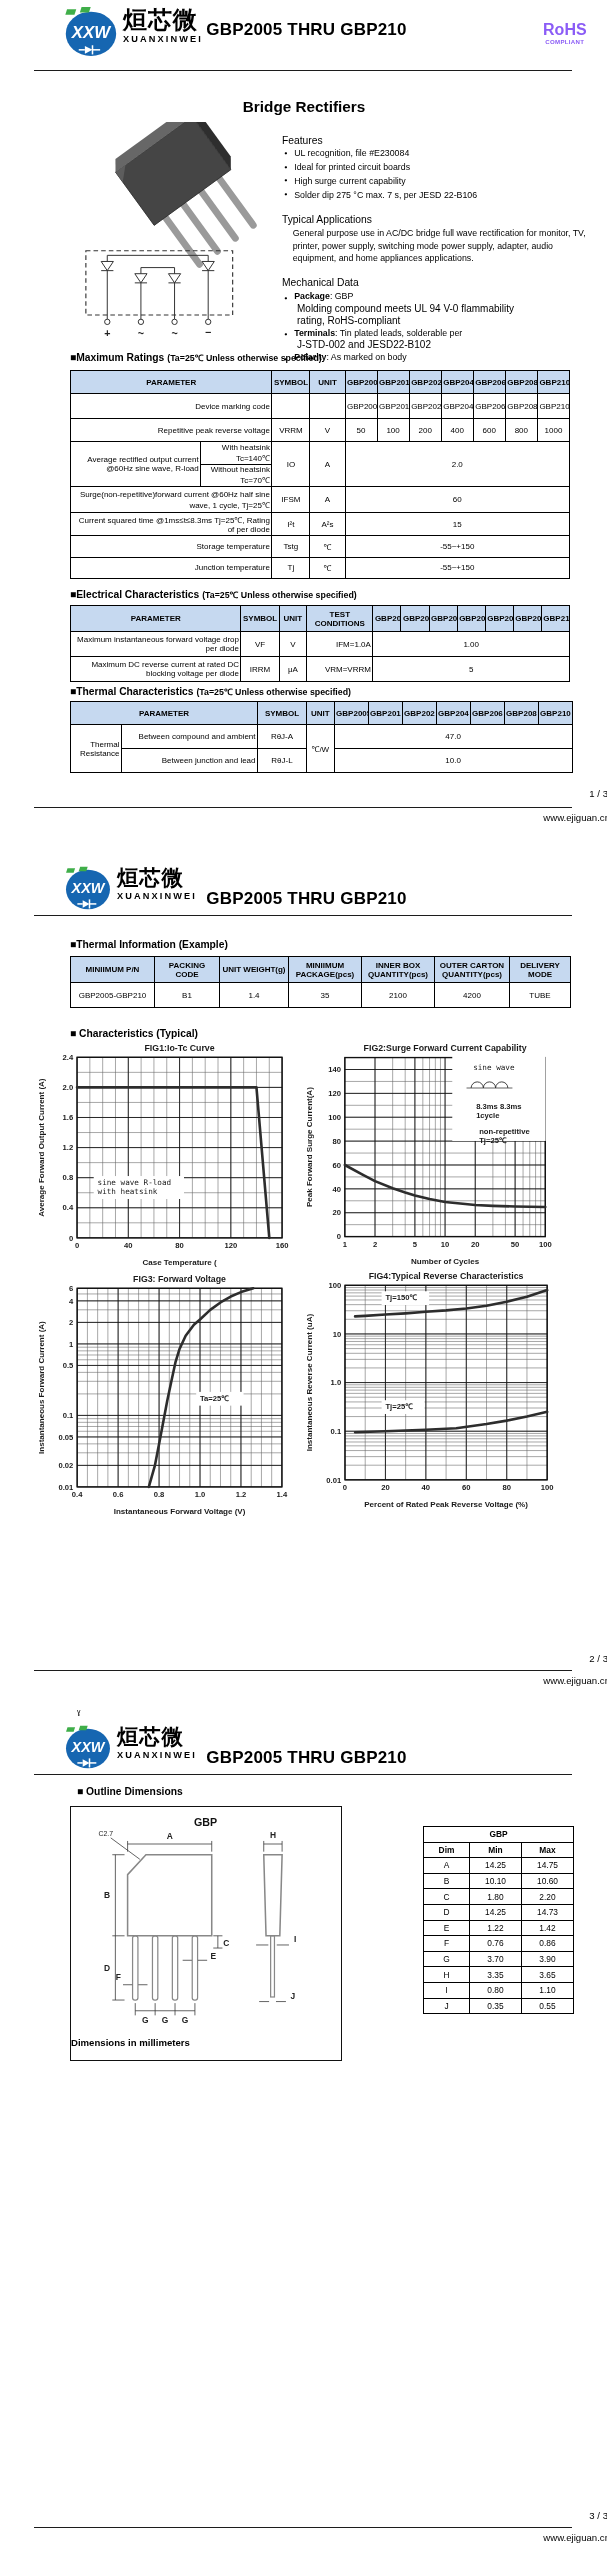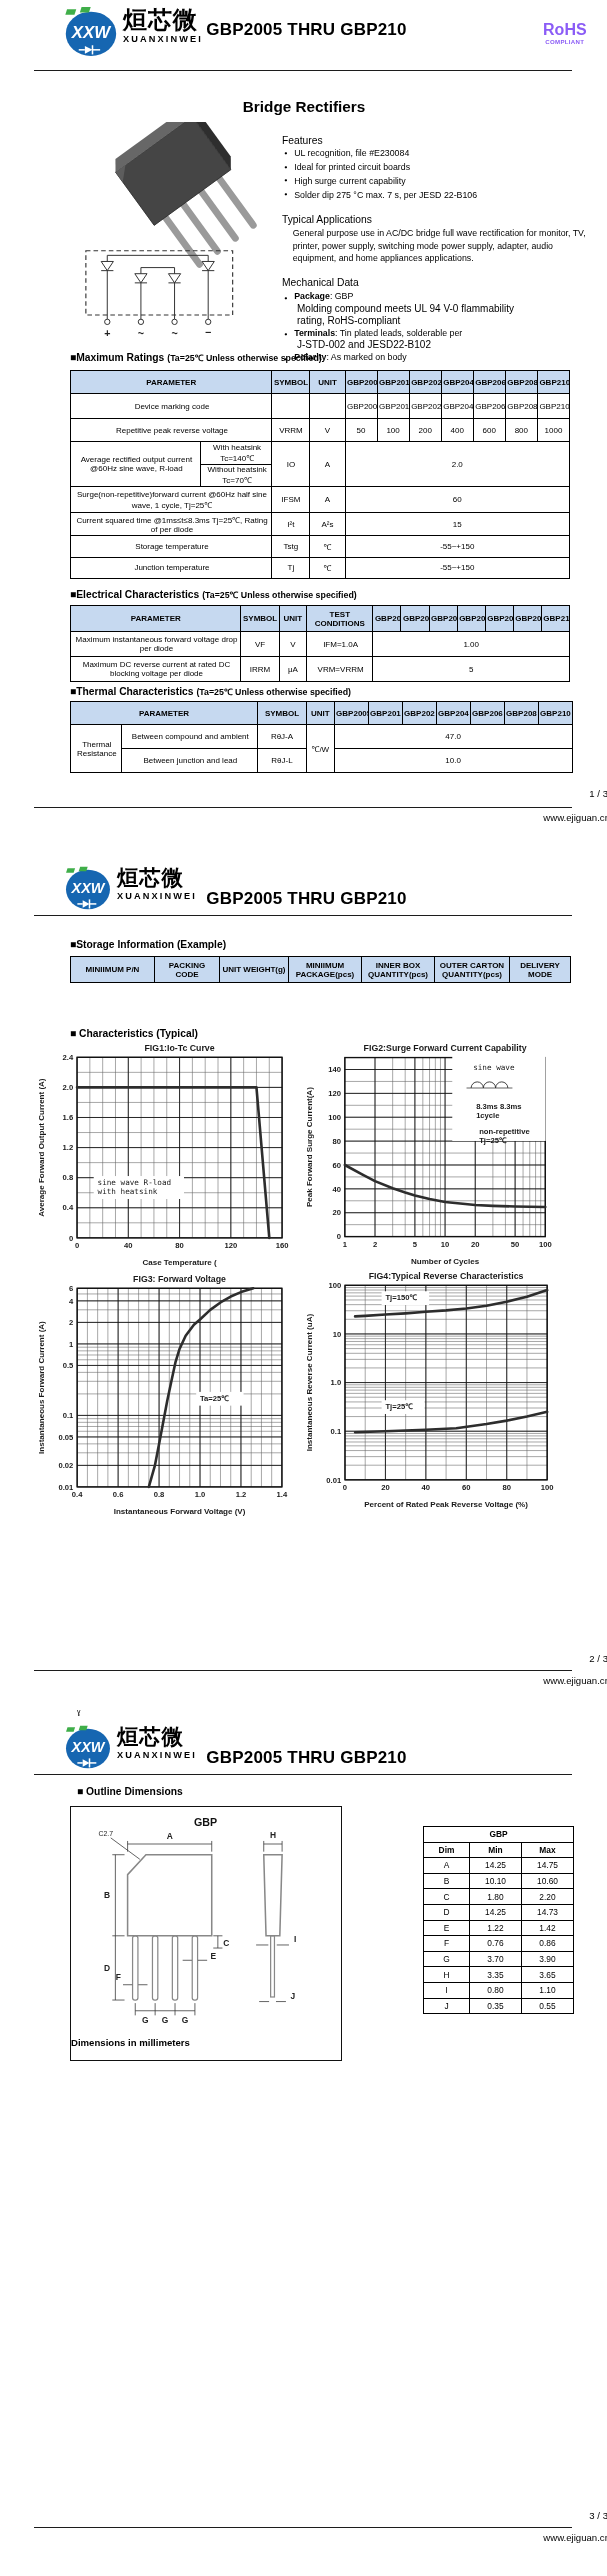--- a/index.html
+++ b/index.html
@@ -27,21 +27,21 @@
   ul.blist li{position:relative;margin:0 0 3.8px 0}
   ul.blist li::before{content:"●";position:absolute;left:-10px;top:1.5px;font-size:5.4px}
   .para{font-size:8.8px;line-height:12.2px;margin:1.5px 0 0 10.7px;width:300px}
   .mitem{position:relative;font-size:8.8px;line-height:12.2px;margin-left:12.2px}
   .mitem::before{content:"●";position:absolute;left:-10px;top:1.5px;font-size:5.4px}
   .mcont{font-size:10px;line-height:12.2px;margin-left:15px}
   
   table.dt{border-collapse:collapse;table-layout:fixed;border:1.5px solid #000;background:#fff}
   .dt td,.dt th{border:0.8px solid #000;font-size:8px;text-align:center;vertical-align:middle;padding:0.8px 1.5px;overflow:hidden}
   .dt .hd th{background:#c6d9f0;font-weight:bold;font-size:8px}
-  .dt .pl{text-align:center;padding-left:3.1px}
+  .dt .pl{text-align:right;padding-left:3.1px}
   .dimt td,.dimt th{height:13px;font-size:8.4px}
   
   .tick{font:bold 10px "Liberation Sans",sans-serif;fill:#1a1a1a}
   .ctitle{font:bold 11.5px "Liberation Sans",sans-serif;fill:#1a1a1a}
   .clabel{font:bold 10.5px "Liberation Sans",sans-serif;fill:#1a1a1a}
   .ann{font:bold 10px "Liberation Sans",sans-serif;fill:#1a1a1a}
   .mono{font:10px "DejaVu Sans Mono",monospace;fill:#1a1a1a}
   .dimlab{font:bold 11px "Liberation Sans",sans-serif;fill:#222}
   .dimsmall{font:9px "Liberation Sans",sans-serif;fill:#222}
   .outline-box{position:absolute;border:1.5px solid #111;background:#fff}
@@ -328,40 +328,49 @@
         <line x1="32" y1="50" x2="41" y2="50" stroke="#fff" stroke-width="2"></line>
     </svg>
     <div class="txt">
       <div class="cjk" style="font-size:21.4px;line-height:24.5px">烜芯微</div>
       <div class="latin">XUANXINWEI</div>
     </div>
   </div>
   <div class="doc-title" style="top:889px">GBP2005 THRU GBP210</div>
   <div class="hrule" style="top:915px"></div>
 
-  <div class="sec" style="left:70px;top:939px">■Storage Information (Example)</div>
+  <div class="sec" style="left:70px;top:939px">■Thermal Information (Example)</div>
   <table class="dt abs" style="left:70px;top:956px;width:500px">
     <colgroup>
         <col style="width:84px">
         <col style="width:65px">
         <col style="width:69px">
         <col style="width:73px">
         <col style="width:73px">
         <col style="width:75px">
         <col style="width:61px">
       </colgroup>
     <tbody>
         <tr class="hd" style="height:26px">
       <th>MINIIMUM P/N</th>
           <th>PACKING CODE</th>
       <th>UNIT WEIGHT(g)</th>
           <th>MINIIMUM PACKAGE(pcs)</th>
       <th>INNER BOX QUANTITY(pcs)</th>
           <th>OUTER CARTON QUANTITY(pcs)</th>
       <th>DELIVERY MODE</th>
+    </tr>
+    <tr style="height:25px">
+      <td>GBP2005-GBP210</td>
+          <td>B1</td>
+      <td>1.4</td>
+          <td>35</td>
+      <td>2100</td>
+          <td>4200</td>
+      <td>TUBE</td>
     </tr>
   </tbody>
     </table>
 
   <div class="sec" style="left:70px;top:1028px">■ Characteristics (Typical)</div>
 
   <svg class="abs" style="left:34px;top:1042px" width="259" height="228" viewBox="0 0 338 298">
       <line x1="72.75" y1="20" x2="72.75" y2="256" stroke="#666" stroke-width="0.75"></line>
       <line x1="89.5" y1="20" x2="89.5" y2="256" stroke="#666" stroke-width="0.75"></line>
       <line x1="106.25" y1="20" x2="106.25" y2="256" stroke="#666" stroke-width="0.75"></line>

